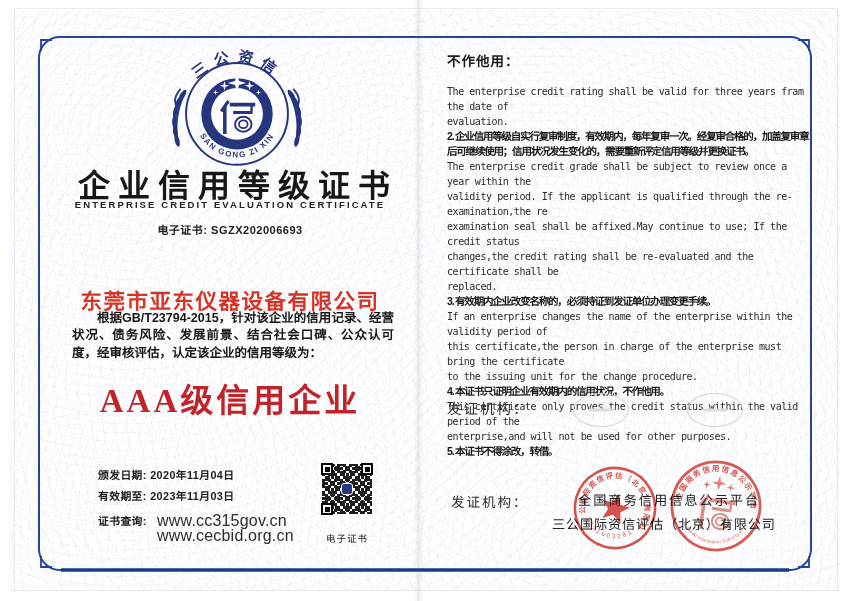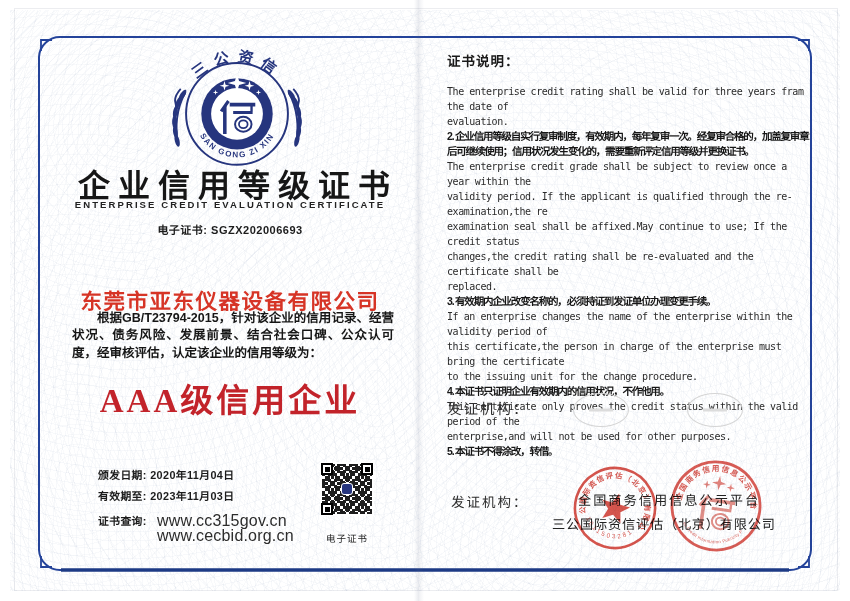--- a/index.html
+++ b/index.html
@@ -168,21 +168,21 @@
 
   <div class="abs qr">
     <div class="noise"></div>
     <div class="finder" style="left:1px;top:1px"></div>
     <div class="finder" style="right:1px;top:1px"></div>
     <div class="finder" style="left:1px;bottom:1px"></div>
     <div class="c-logo"></div>
   </div>
   <div class="abs ctr qr-label cjk">电子证书</div>
 
-  <div class="abs explain-h cjk">证书说明：</div>
+  <div class="abs explain-h cjk">不作他用：</div>
 
   <div class="abs items">
 
       <p class="en">The enterprise credit rating shall be valid for three years fram the date of
 evaluation.</p>
 
       <p class="zh cjk">2. 企业信用等级自实行复审制度，有效期内，每年复审一次。经复审合格的，加盖复审章
 后可继续使用；信用状况发生变化的，需要重新评定信用等级并更换证书。</p>
       <p class="en">The enterprise credit grade shall be subject to review once a year within the
 validity period. If the applicant is qualified through the re-examination,the re

